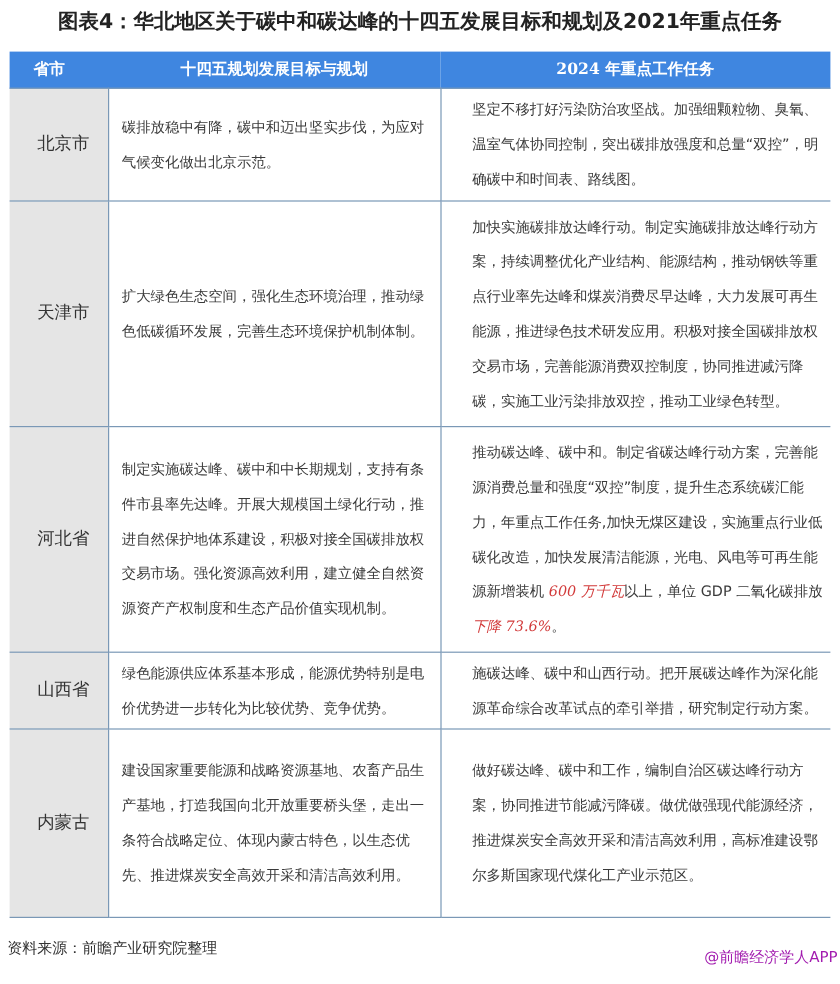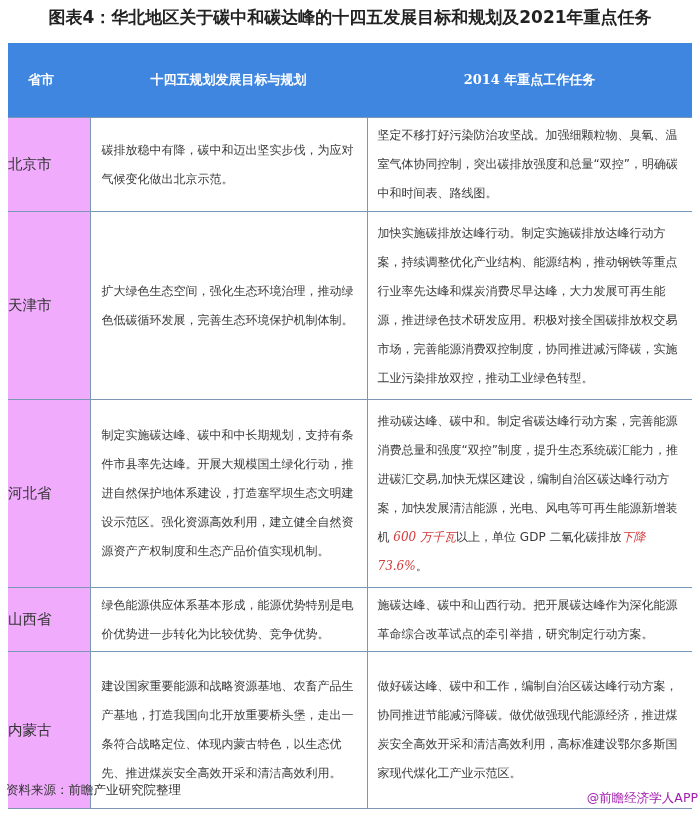--- a/index.html
+++ b/index.html
@@ -11,34 +11,34 @@
     position: absolute; left: 0; top: 6px; width: 700px; text-align: center;
     font-family: "DejaVu Sans", sans-serif; font-weight: bold; font-size: 17px; color: #222222;
     letter-spacing: 0px;
   }
   .table {
     position: absolute; left: 8px; top: 43px; width: 684px;
     border-collapse: collapse; table-layout: fixed;
   }
   .table th {
     background: #3f86e0; color: #ffffff; font-family: "DejaVu Serif", serif; font-weight: bold;
-    font-size: 13px; height: 54px; padding: 10px; text-align: center;
+    font-size: 13px; height: 30px; padding: 0; text-align: center;
   }
   .table th.col-prov { text-align: left; padding-left: 20px; }
   .table td {
     border-top: 1px solid #7a98b6; border-bottom: 1px solid #7a98b6;
     font-size: 12px; line-height: 29px; vertical-align: middle; padding: 0 6px 0 11px;
     color: #3a3a3a;
   }
   .table td.prov {
-    background: #f0abfc; font-size: 14.5px; color: #333333; padding-left: 0;
+    background: #e5e5e5; font-size: 14.5px; color: #333333; padding-left: 23px;
     border-right: 1px solid #7a98b6;
   }
   .table td.goal { border-right: 1px solid #7a98b6; margin-left: 15px; }
-  .table td.task { padding-left: 10px; }
+  .table td.task { padding-left: 26px; }
   .hl { color: #d23a3a; font-family: "DejaVu Serif", serif; font-style: italic; }
   .footer-left {
     position: absolute; left: 6px; top: 782px; font-size: 12.5px; color: #333333;
   }
   .footer-right {
     position: absolute; right: 2px; top: 790px; font-size: 12.5px; color: #a21caf;
   }
 </style>
 </head>
 <body>
@@ -48,38 +48,38 @@
 <table class="table">
   <colgroup>
     <col style="width:82px">
     <col style="width:277px">
     <col style="width:325px">
   </colgroup>
   <thead>
     <tr>
       <th class="col-prov">省市</th>
       <th>十四五规划发展目标与规划</th>
-      <th>2014 年重点工作任务</th>
+      <th>2024 年重点工作任务</th>
     </tr>
   </thead>
   <tbody>
     <tr style="height:94px">
       <td class="prov">北京市</td>
       <td class="goal">碳排放稳中有降，碳中和迈出坚实步伐，为应对气候变化做出北京示范。</td>
       <td class="task">坚定不移打好污染防治攻坚战。加强细颗粒物、臭氧、温室气体协同控制，突出碳排放强度和总量“双控”，明确碳中和时间表、路线图。</td>
     </tr>
     <tr style="height:188px">
       <td class="prov">天津市</td>
       <td class="goal">扩大绿色生态空间，强化生态环境治理，推动绿色低碳循环发展，完善生态环境保护机制体制。</td>
       <td class="task">加快实施碳排放达峰行动。制定实施碳排放达峰行动方案，持续调整优化产业结构、能源结构，推动钢铁等重点行业率先达峰和煤炭消费尽早达峰，大力发展可再生能源，推进绿色技术研发应用。积极对接全国碳排放权交易市场，完善能源消费双控制度，协同推进减污降碳，实施工业污染排放双控，推动工业绿色转型。</td>
     </tr>
     <tr style="height:188px">
       <td class="prov">河北省</td>
-      <td class="goal">制定实施碳达峰、碳中和中长期规划，支持有条件市县率先达峰。开展大规模国土绿化行动，推进自然保护地体系建设，打造塞罕坝生态文明建设示范区。强化资源高效利用，建立健全自然资源资产产权制度和生态产品价值实现机制。</td>
-      <td class="task"><span>推动碳达峰、碳中和。制定省碳达峰行动方案，完善能源消费总量和强度“双控”制度，提升生态系统碳汇能力，推进碳汇交易,加快无煤区建设，编制自治区碳达峰行动方案，加快发展清洁能源，光电、风电等可再生能源新增装机 </span><span class="hl">600 万千瓦</span><span>以上，单位 GDP 二氧化碳排放</span><span class="hl">下降 73.6%</span><span>。</span></td>
+      <td class="goal">制定实施碳达峰、碳中和中长期规划，支持有条件市县率先达峰。开展大规模国土绿化行动，推进自然保护地体系建设，积极对接全国碳排放权交易市场。强化资源高效利用，建立健全自然资源资产产权制度和生态产品价值实现机制。</td>
+      <td class="task"><span>推动碳达峰、碳中和。制定省碳达峰行动方案，完善能源消费总量和强度“双控”制度，提升生态系统碳汇能力，年重点工作任务,加快无煤区建设，实施重点行业低碳化改造，加快发展清洁能源，光电、风电等可再生能源新增装机 </span><span class="hl">600 万千瓦</span><span>以上，单位 GDP 二氧化碳排放</span><span class="hl">下降 73.6%</span><span>。</span></td>
     </tr>
     <tr style="height:64px">
       <td class="prov">山西省</td>
       <td class="goal">绿色能源供应体系基本形成，能源优势特别是电价优势进一步转化为比较优势、竞争优势。</td>
       <td class="task">施碳达峰、碳中和山西行动。把开展碳达峰作为深化能源革命综合改革试点的牵引举措，研究制定行动方案。</td>
     </tr>
     <tr style="height:157px">
       <td class="prov">内蒙古</td>
       <td class="goal">建设国家重要能源和战略资源基地、农畜产品生产基地，打造我国向北开放重要桥头堡，走出一条符合战略定位、体现内蒙古特色，以生态优先、推进煤炭安全高效开采和清洁高效利用。</td>
       <td class="task">做好碳达峰、碳中和工作，编制自治区碳达峰行动方案，协同推进节能减污降碳。做优做强现代能源经济，推进煤炭安全高效开采和清洁高效利用，高标准建设鄂尔多斯国家现代煤化工产业示范区。</td>

